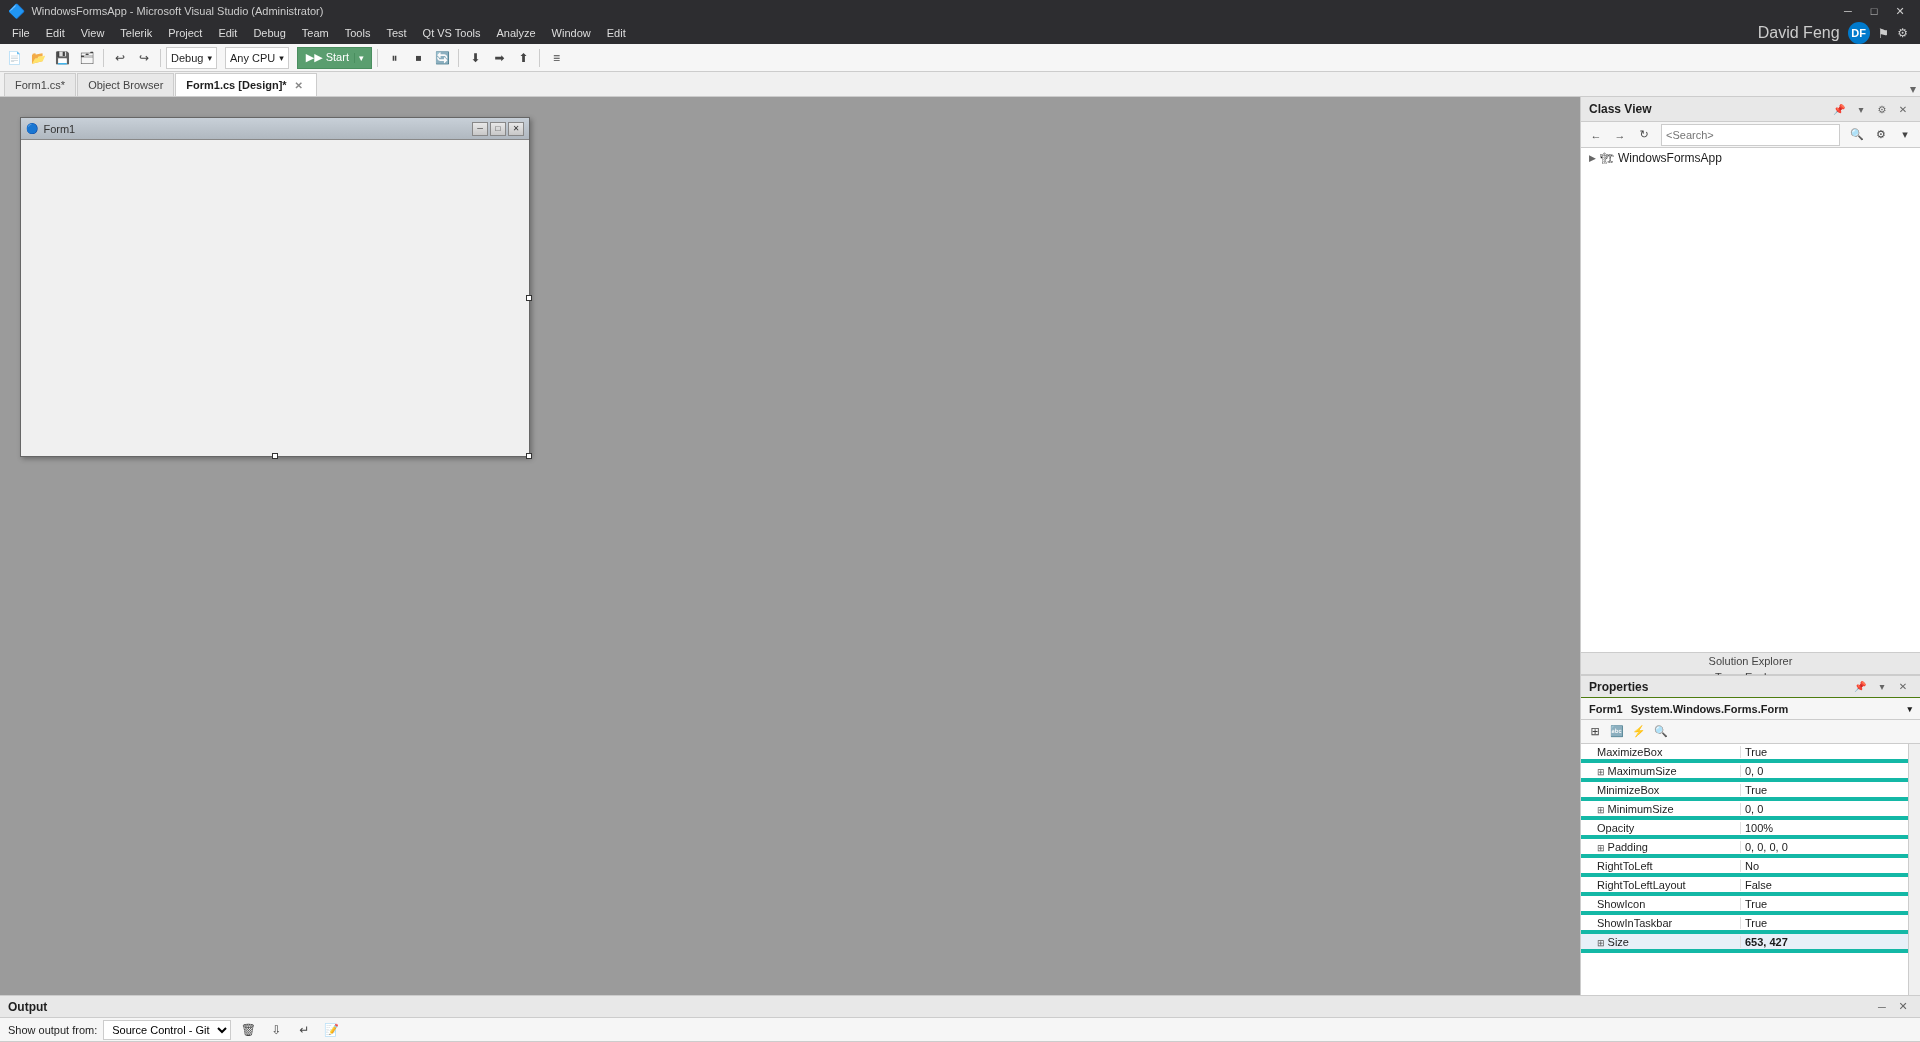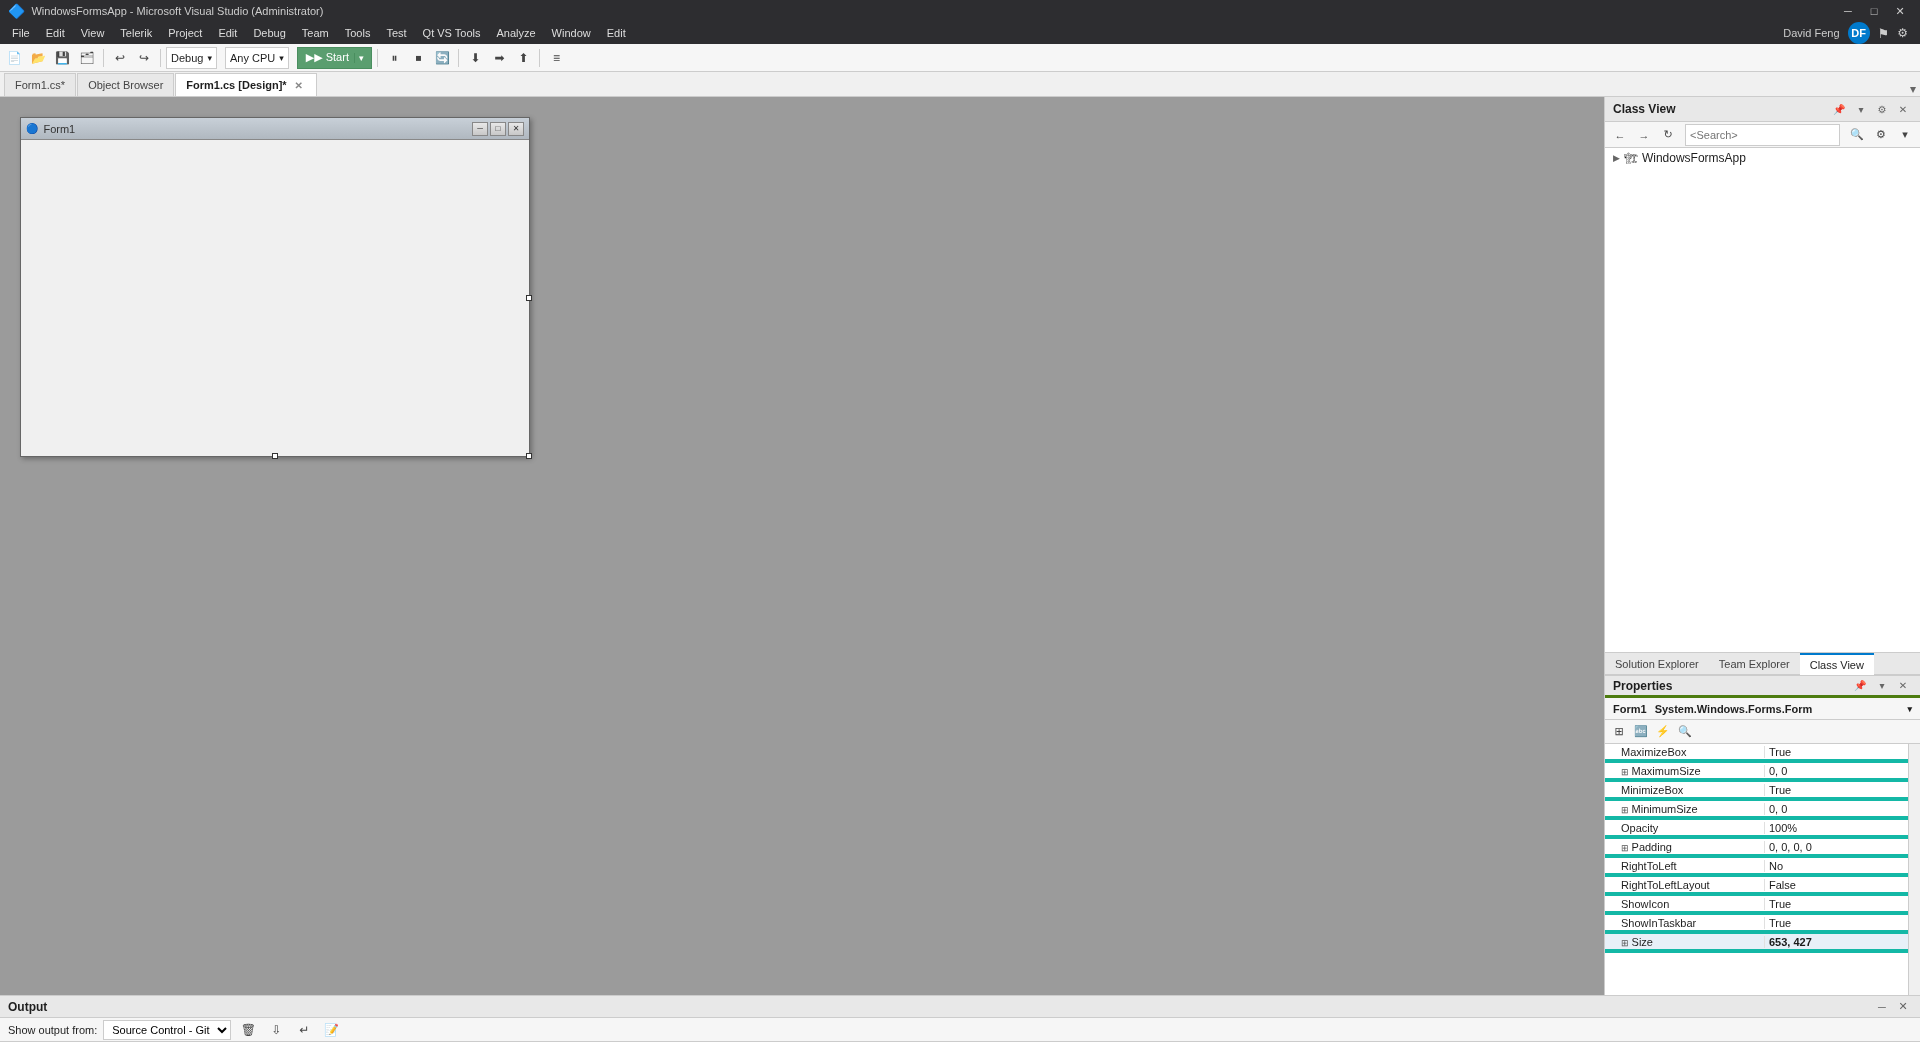--- a/index.html
+++ b/index.html
@@ -183,21 +183,21 @@
     .handle {
       position: absolute;
       width: 6px; height: 6px;
       background: white;
       border: 1px solid #333;
       font-size: 0;
     }
 
     
     #right-panel {
-      width: 316px;
+      width: 340px;
       background: #f6f6f6;
       border-left: 1px solid #ccc;
       display: flex;
       flex-direction: column;
     }
     #class-view-header {
       height: 25px;
       background: #e8e8e8;
       border-bottom: 1px solid #ccc;
       display: flex;
@@ -264,20 +264,21 @@
     .tree-item .tree-arrow { margin-right: 4px; font-size: 9px; color: #666; }
     .tree-item .tree-icon { margin-right: 4px; font-size: 11px; }
 
     
     #view-tabs {
       height: 22px;
       background: #e8e8e8;
       border-bottom: 1px solid #ccc;
       display: flex;
       align-items: center;
+      flex-direction: column;
     }
     .view-tab {
       padding: 2px 10px;
       font-size: 11px;
       cursor: pointer;
       color: #444;
       height: 22px;
       display: flex; align-items: center;
     }
     .view-tab.active { background: white; border-top: 2px solid #007acc; color: #1e1e1e; }
@@ -286,21 +287,21 @@
     #properties-panel {
       height: 320px;
       background: white;
       border-top: 1px solid #ccc;
       display: flex;
       flex-direction: column;
     }
     #props-header {
       height: 22px;
       background: #e8e8e8;
-      border-bottom: 3px solid #4d7c0f;
+      border-bottom: 1px solid #4d7c0f;
       display: flex;
       align-items: center;
       padding: 0 8px;
       font-size: 12px;
       font-weight: bold;
     }
     #props-header .panel-controls { margin-left: auto; display: flex; gap: 3px; }
     #props-header .panel-btn { width: 18px; height: 18px; background: transparent; border: none; cursor: pointer; font-size: 10px; display: flex; align-items: center; justify-content: center; color: #666; }
     #props-obj-selector {
       height: 22px;
@@ -447,21 +448,21 @@
   <div class="menu-item">Edit</div>
   <div class="menu-item">Debug</div>
   <div class="menu-item">Team</div>
   <div class="menu-item">Tools</div>
   <div class="menu-item">Test</div>
   <div class="menu-item">Qt VS Tools</div>
   <div class="menu-item">Analyze</div>
   <div class="menu-item">Window</div>
   <div class="menu-item">Edit</div>
   <div style="margin-left:auto; display:flex; align-items:center; gap:8px; padding-right:8px;">
-    <span style="color:#ccc; font-size:11px;">David Feng</span>
+    <span style="color:#ccc; font-size:16px;">David Feng</span>
     <span style="background:#007acc; color:white; width:22px; height:22px; display:flex; align-items:center; justify-content:center; border-radius:50%; font-size:11px; font-weight:bold;">DF</span>
     <span style="color:#ccc; font-size:13px;">⚑</span>
     <span style="color:#ccc; font-size:12px;">⚙</span>
   </div>
 </div>
 
 <div id="toolbar">
 
   <button class="tb-btn">📄</button>
   <button class="tb-btn">📂</button>

